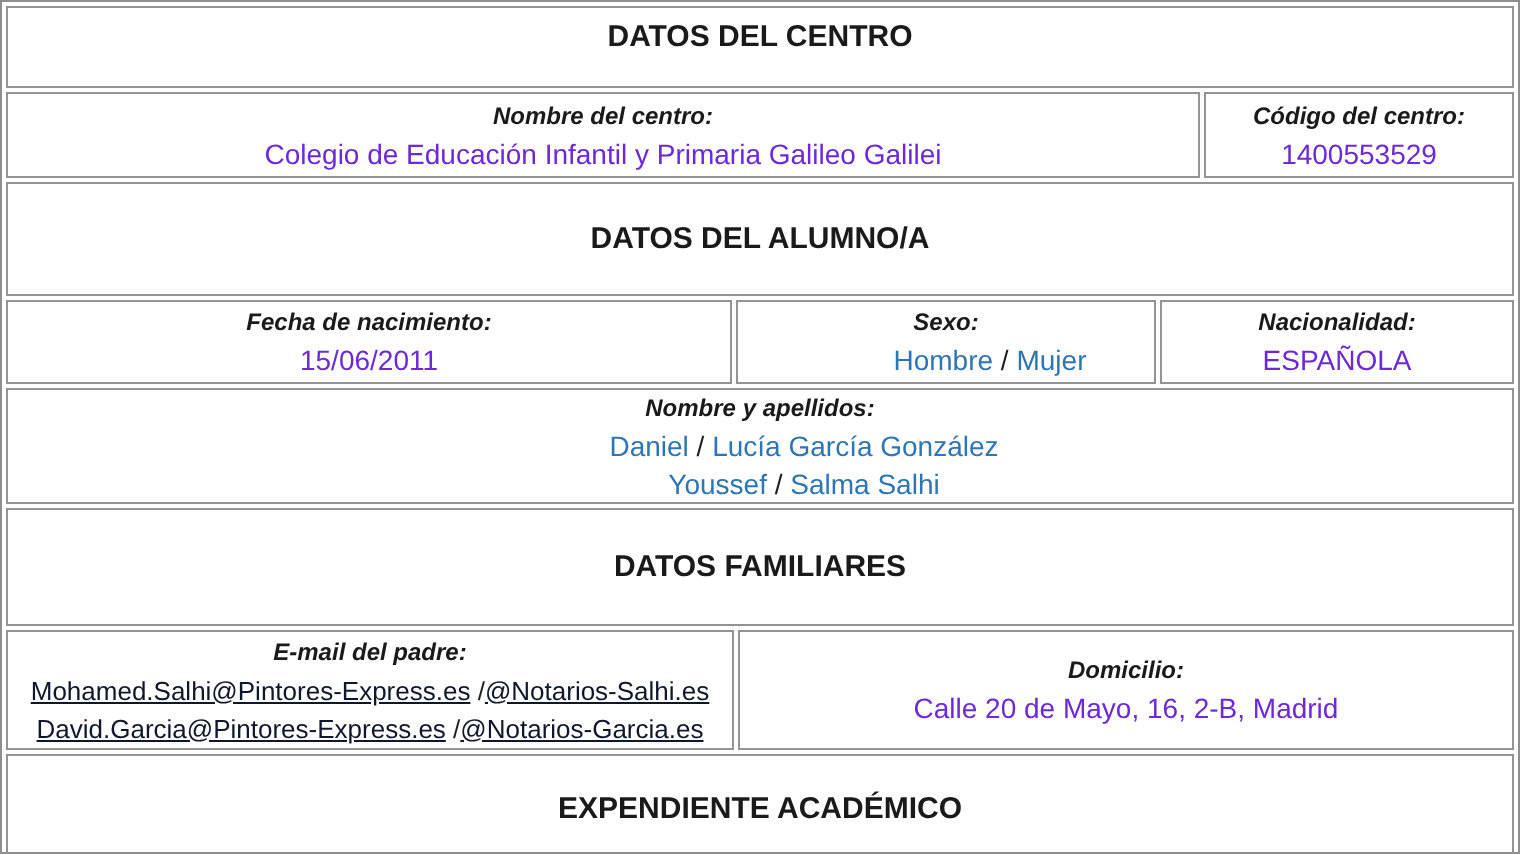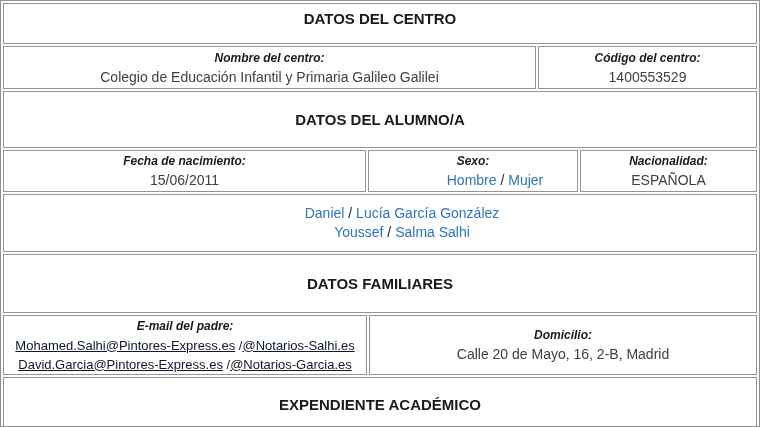--- a/index.html
+++ b/index.html
@@ -50,21 +50,21 @@
   .label {
     font-weight: bold;
     font-style: italic;
     font-size: 12px;
     line-height: 19px;
     color: #1a1a1a;
   }
   .value {
     font-size: 14px;
     line-height: 19px;
-    color: #404040;
+    color: #6d28d9;
   }
   .line { font-size: 14px; line-height: 19px; white-space: nowrap; padding-left: 44px; }
   .opt {
     color: #2e75b6;
     cursor: pointer;
   }
   .sep { color: #1f1f1f; white-space: pre; }
   .link {
     color: #0f172a;
     text-decoration: underline;
@@ -76,21 +76,21 @@
   .r1 { height: 41px; padding-bottom: 9px; }
   .r2 { height: 43px; }
   .r3 { height: 57px; }
   .r4 { height: 42px; }
   .r5 { height: 58px; }
   .r6 { height: 59px; }
   .r7 { height: 60px; }
   .r8 { height: 56px; }
 
   .r2 .cell-nombre { flex: 1 1 auto; }
-  .r2 .cell-codigo { width: 219px; flex: 0 0 auto; }
+  .r2 .cell-codigo { width: 155px; flex: 0 0 auto; }
   .r4 .cell-fecha  { width: 363px; flex: 0 0 auto; }
   .r4 .cell-sexo   { width: 210px; flex: 0 0 auto; }
   .r4 .cell-nac    { flex: 1 1 auto; }
   .r7 .cell-email  { width: 364px; flex: 0 0 auto; }
   .r7 .cell-dom    { flex: 1 1 auto; }
   .r2 > .cell, .r4 > .cell, .r7 > .cell { height: 100%; }
 </style>
 </head>
 <body>
 
@@ -126,20 +126,21 @@
         <span class="opt">Hombre</span><span class="sep"> / </span><span class="opt">Mujer</span>
       </div>
     </div>
     <div class="cell cell-nac">
       <div class="label">Nacionalidad:</div>
       <div class="value">ESPAÑOLA</div>
     </div>
   </div>
 
   <div class="row r5">
+    <div class="label">Nombre y apellidos:</div>
     <div class="line">
       <span class="opt">Daniel</span><span class="sep"> / </span><span class="opt">Lucía García González</span>
     </div>
     <div class="line">
       <span class="opt">Youssef</span><span class="sep"> / </span><span class="opt">Salma Salhi</span>
     </div>
   </div>
 
   <div class="row r6">
     <div class="section-title">DATOS FAMILIARES</div>

